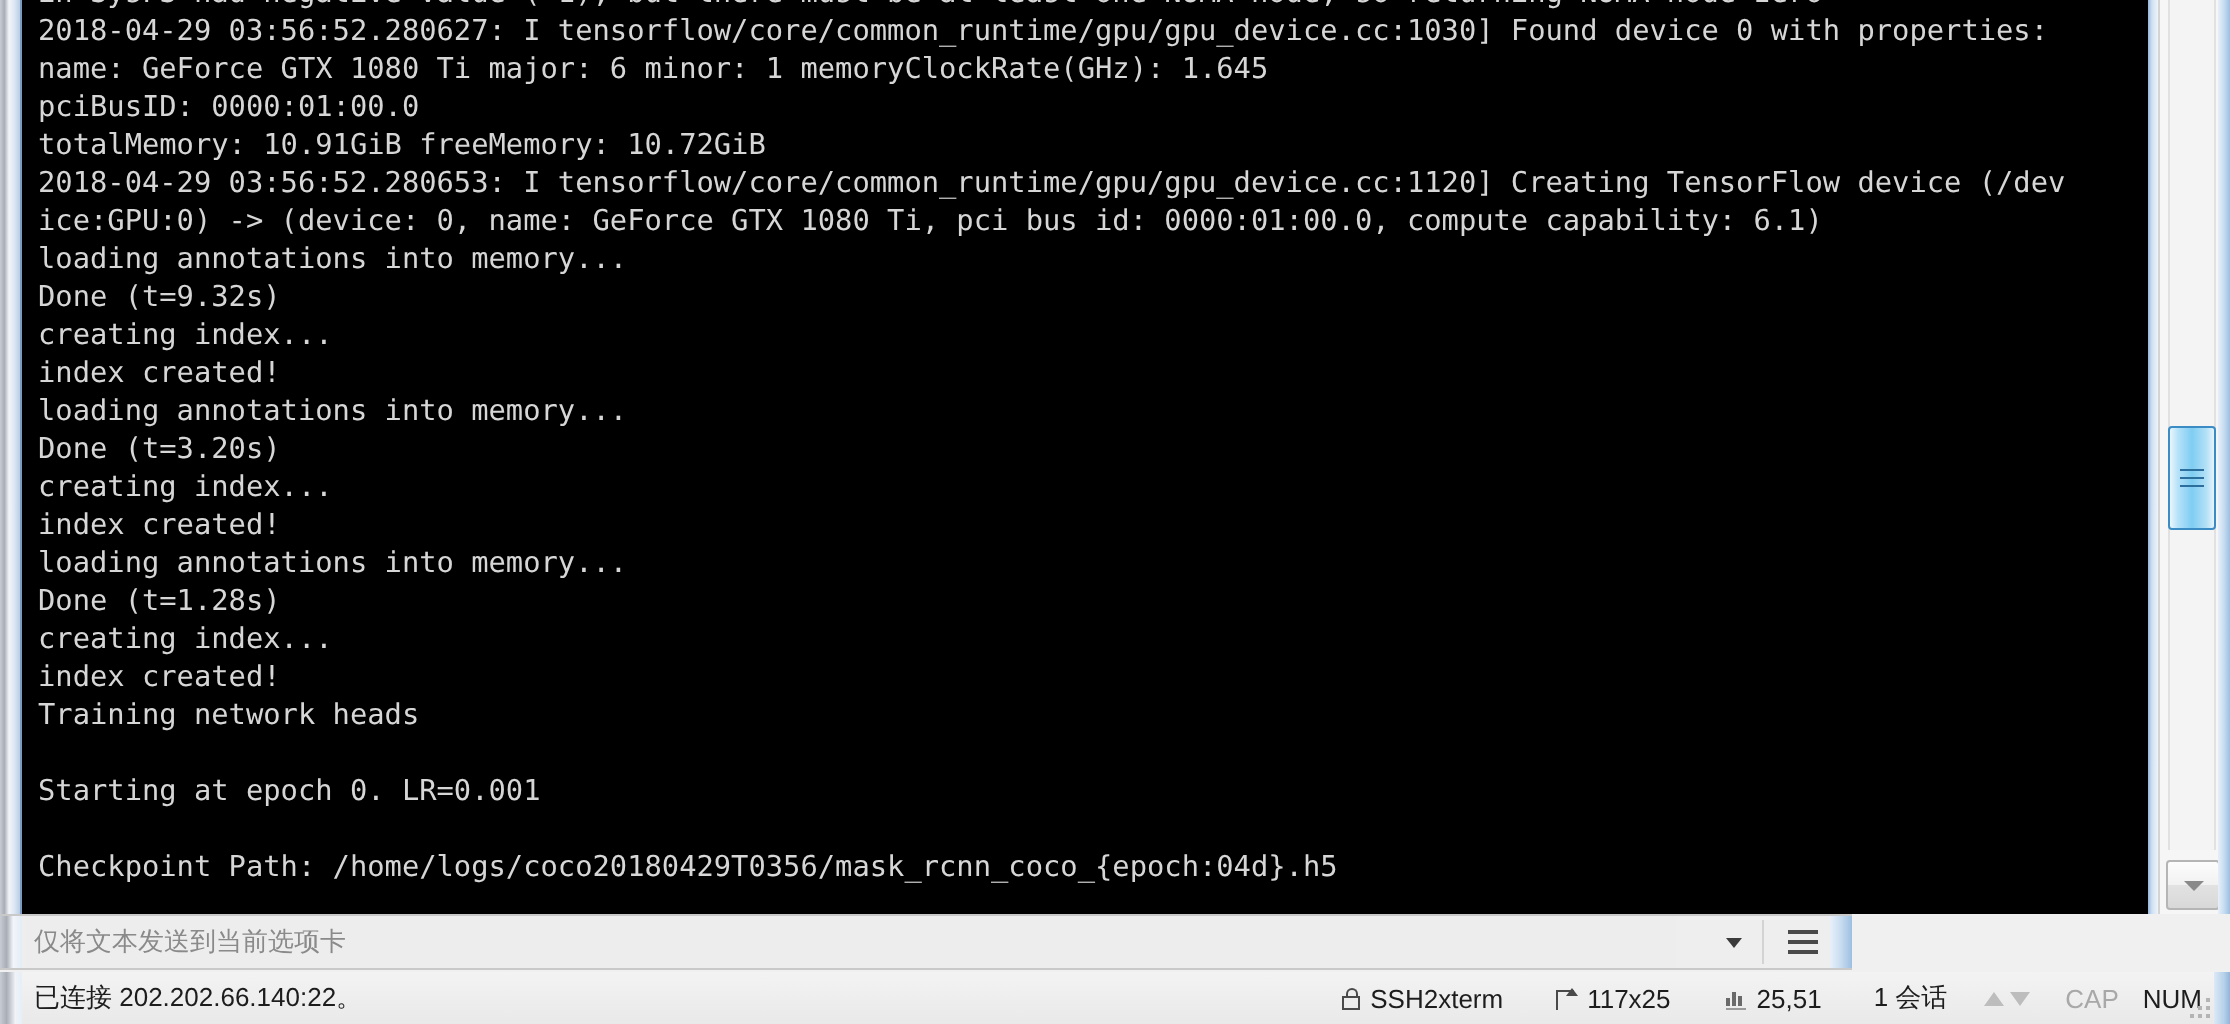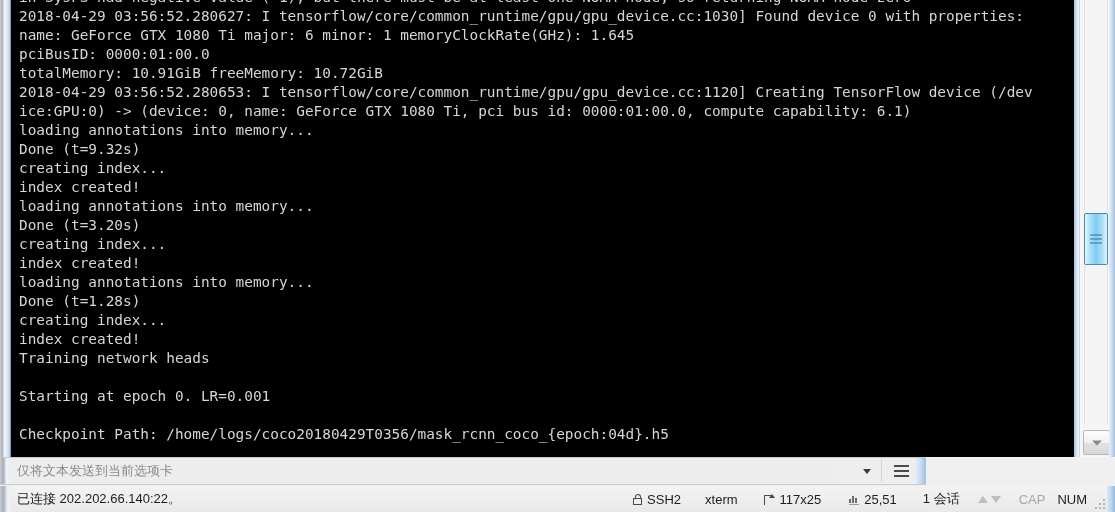--- a/index.html
+++ b/index.html
@@ -277,28 +277,28 @@
     gap: 0px;
     font-size: 13px;
     color: #1d1d1d;
   }
   .st-item {
     display: flex;
     align-items: center;
     height: 26px;
     white-space: nowrap;
   }
-  .st-ssh { margin-right: 24px; }
+  .st-ssh { }
   .st-term { margin-right: 26px; }
   .st-size { margin-right: 28px; }
   .st-cursor { margin-right: 26px; align-items: center; }
   .st-sessions { margin-right: 18px; align-items: center; }
   .st-arrows { margin-right: 18px; }
   .st-cap { margin-right: 12px; color: #a8a8a8; }
-  .st-num { margin-right: 14px; color: #1d1d1d; font-weight: normal; }
+  .st-num { color: #1d1d1d; font-weight: normal; }
 
   .icon-lock {
     position: relative;
     width: 9px;
     height: 11px;
     margin-right: 5px;
     display: inline-block;
   }
   .icon-lock::before {
     content: "";

